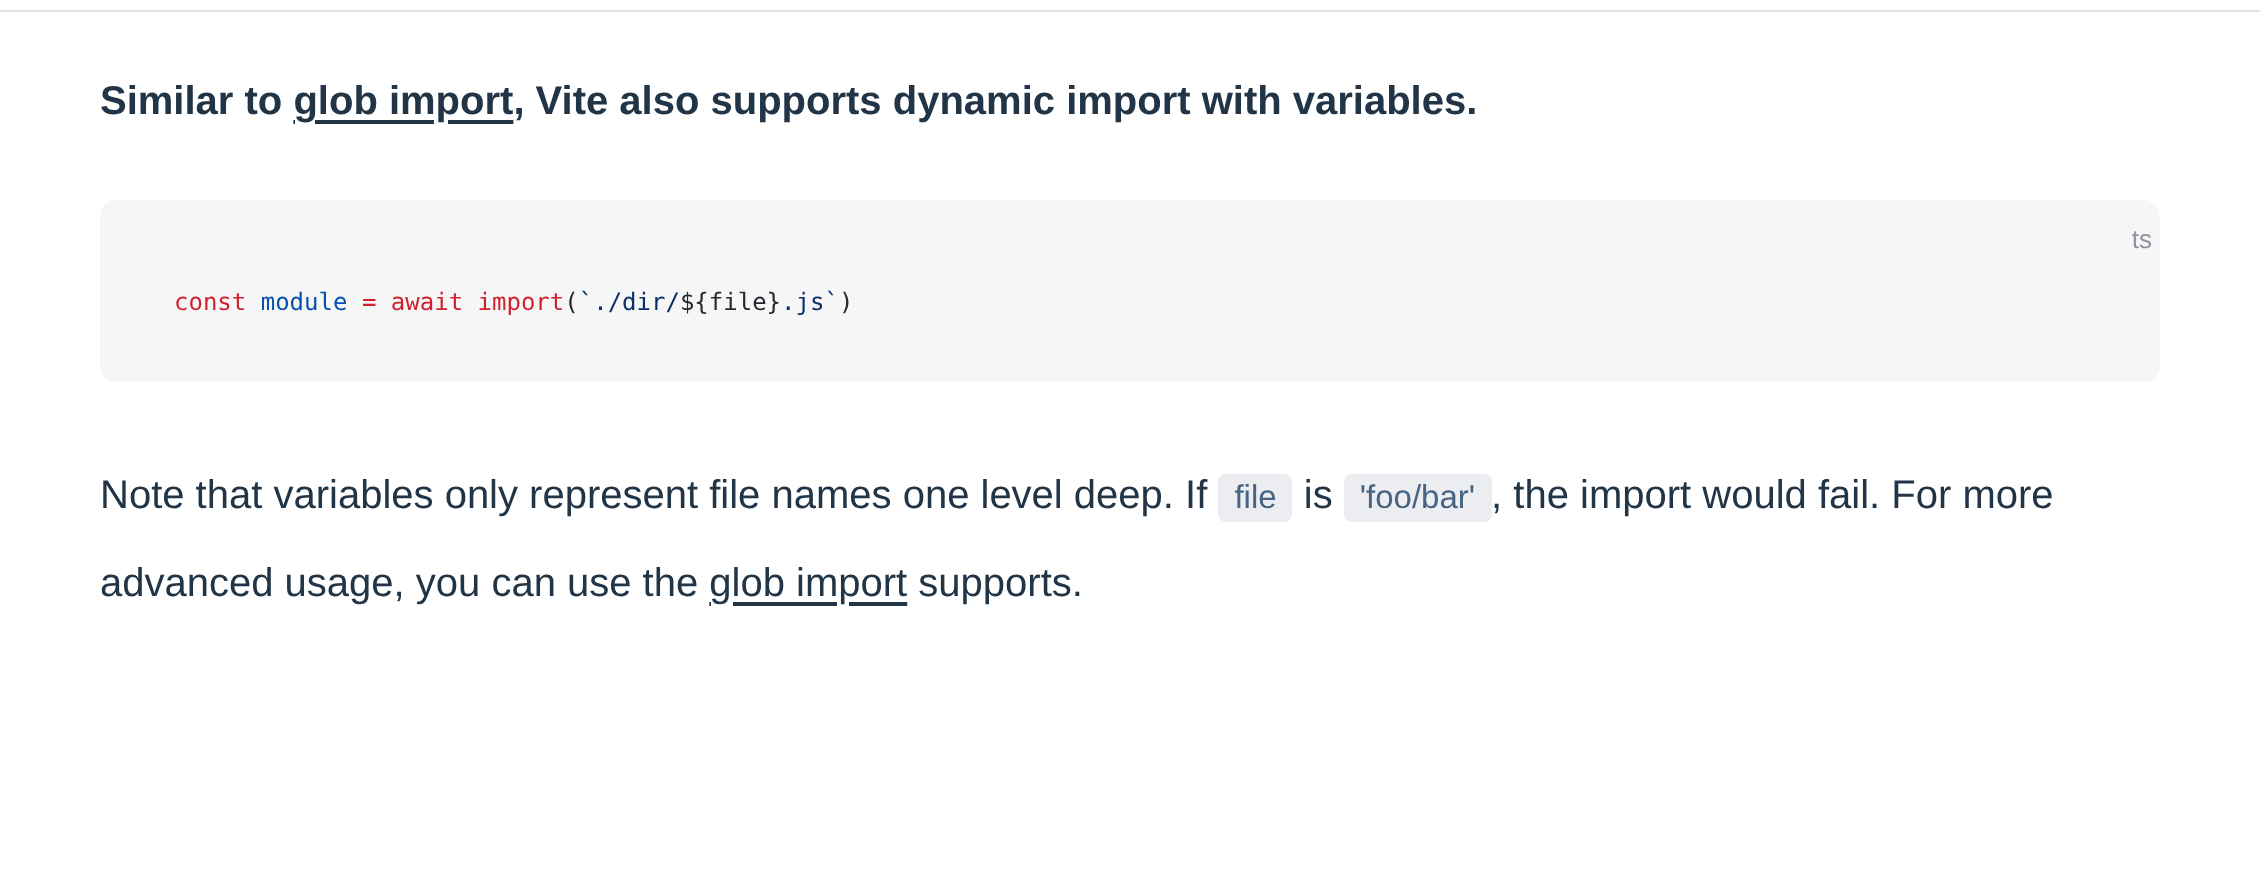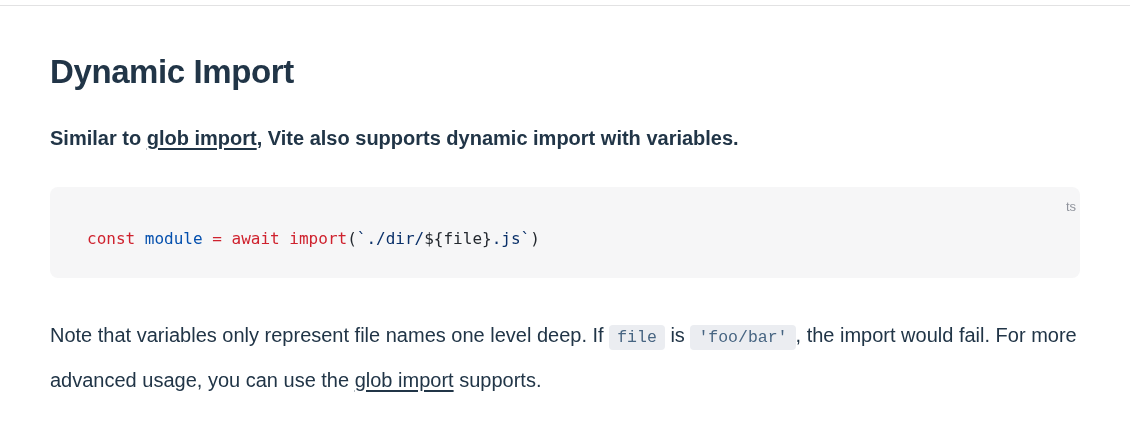--- a/index.html
+++ b/index.html
@@ -61,54 +61,53 @@
     color: var(--lang-label-color, #8f939c);
     user-select: none;
   }
   .code-block pre {
     margin: 0;
     padding: 39px 24px 27px 37px;
     overflow-x: auto;
   }
   .code-block code {
     font-family: "DejaVu Sans Mono", "Liberation Mono", monospace;
-    font-size: 16px;
+    font-size: 12px;
     line-height: 25px;
     white-space: pre;
     color: var(--tok-plain, #24292f);
   }
   .tok-keyword { color: var(--tok-keyword, #cf222e); }
   .tok-ident   { color: var(--tok-ident, #0550ae); }
   .tok-string  { color: var(--tok-string, #0a3069); }
   .tok-plain   { color: var(--tok-plain, #24292f); }
   p.note-paragraph {
     margin: 36px 0 0 0;
     font-size: 20px;
     line-height: 43px;
     color: var(--text-color, #213547);
   }
   .inline-code {
-    font-family: Liberation Mono, monospace;
+    font-family: Liberation Sans, sans-serif;
     font-size: 16.5px;
     background: var(--inline-code-bg, rgba(142,150,170,0.14));
     color: var(--inline-code-color, #476582);
     padding: 3px 8px;
     border-radius: 4px;
     white-space: nowrap;
   }
 </style>
 </head>
 <body>
 
 <div class="page">
   <div class="top-divider"></div>
 
   <main class="content">
 
-    <h1 class="page-title">Dynamic Import</h1>
 
     <p class="doc-paragraph"><span>Similar to </span><a class="doc-link" href="#">glob import</a><span>, Vite also supports dynamic import with variables.</span></p>
 
     <div class="code-block">
       <span class="lang-label">ts</span>
       <pre><code><span class="tok-keyword">const</span><span class="tok-plain"> </span><span class="tok-ident">module</span><span class="tok-plain"> </span><span class="tok-keyword">=</span><span class="tok-plain"> </span><span class="tok-keyword">await</span><span class="tok-plain"> </span><span class="tok-keyword">import</span><span class="tok-plain">(</span><span class="tok-string">`./dir/</span><span class="tok-plain">${file}</span><span class="tok-string">.js`</span><span class="tok-plain">)</span></code></pre>
     </div>
 
     <p class="note-paragraph"><span>Note that variables only represent file names one level deep. If </span><code class="inline-code">file</code><span> is </span><code class="inline-code">'foo/bar'</code><span>, the import would fail. For more advanced usage, you can use the </span><a class="doc-link" href="#">glob import</a><span> supports.</span></p>
 

